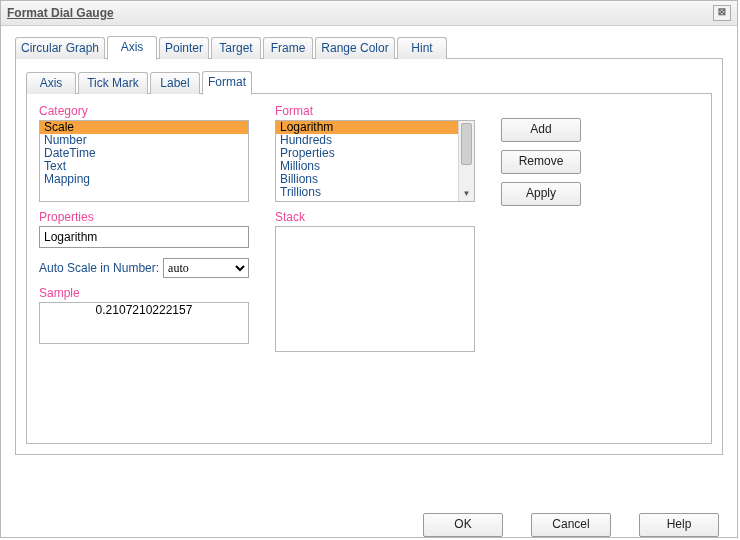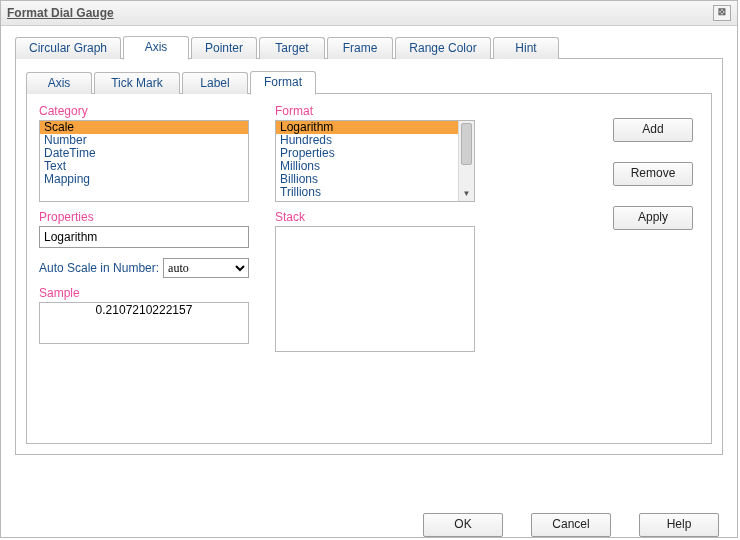--- a/index.html
+++ b/index.html
@@ -57,21 +57,21 @@
   }
   .tabstrip::after {
     content: "";
     position: absolute;
     left: 0; right: 0; bottom: 0;
     border-bottom: 1px solid #b8b8b8;
   }
   .tab {
     height: 21px;
     line-height: 21px;
-    padding: 0 8px;
+    padding: 0 0;
     min-width: 48px;
     text-align: center;
     color: #1a4e8a;
     background: linear-gradient(#fdfdfd, #e9e9e9);
     border: 1px solid #b8b8b8;
     border-bottom: none;
     margin-right: 2px;
     position: relative;
     z-index: 1;
     cursor: pointer;
@@ -98,21 +98,21 @@
   .section-label {
     color: #ec4899;
     margin: 0 0 2px 0;
   }
   .columns {
     display: flex;
     gap: 26px;
   }
   .col-left { width: 210px; }
   .col-mid  { width: 200px; }
-  .col-right { flex: 1; display: flex; flex-direction: column; align-items: flex-end; padding-right: 6px; padding-top: 14px; gap: 20px; }
+  .col-right { flex: 1; display: flex; flex-direction: column; padding-right: 6px; padding-top: 14px; gap: 8px; }
 
   .listbox {
     border: 1px solid #b8b8b8;
     background: #fff;
     height: 80px;
     overflow: hidden;
   }
   .listbox .item {
     padding: 0 4px;
     height: 13px;

